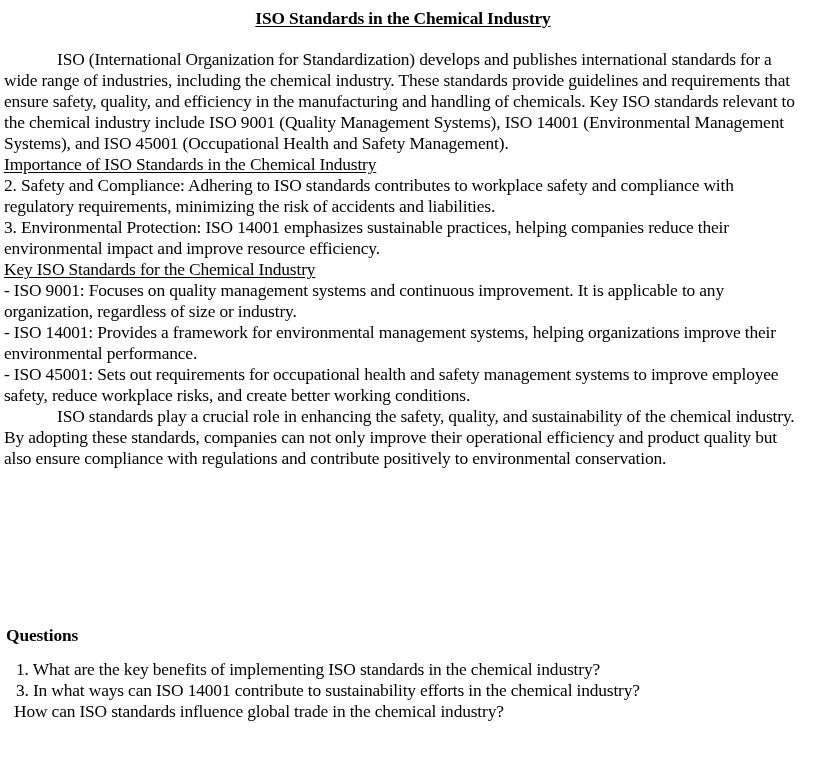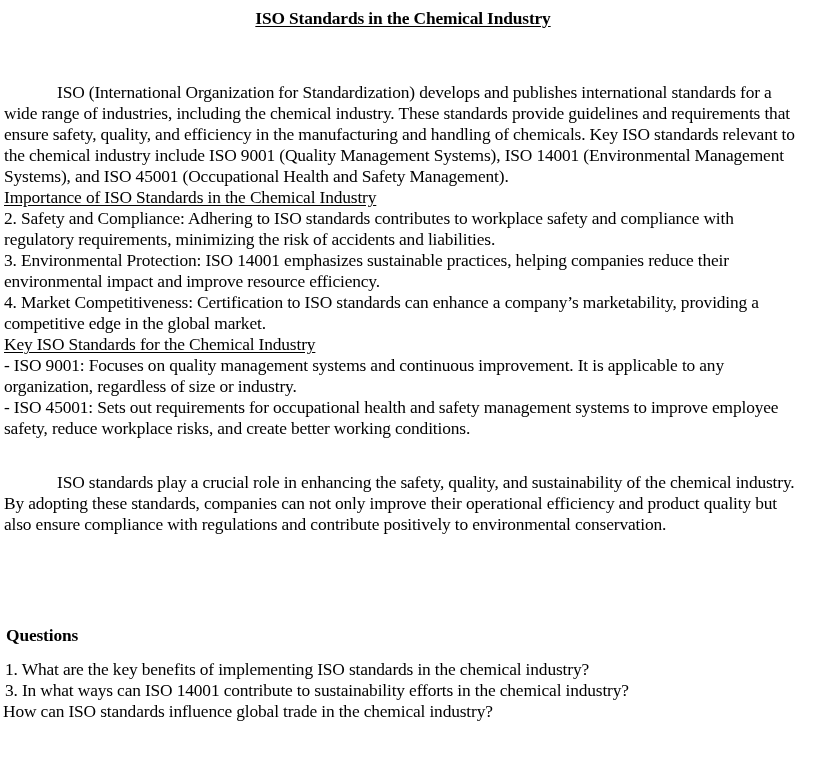--- a/index.html
+++ b/index.html
@@ -38,59 +38,58 @@
       position: absolute;
       top: 49px;
       left: 4px;
       width: 800px;
     }
     p {
       margin: 0;
     }
     .indent {
       text-indent: 53px;
-      margin-top: 33px;
     }
     .subhead {
       text-decoration: underline;
       text-underline-offset: 2px;
     }
     .questions-heading {
       position: absolute;
       top: 617px;
       left: 6px;
       font-weight: bold;
       margin-top: 8px;
     }
     .questions {
       position: absolute;
       top: 659px;
-      left: 5px;
+      left: 16px;
       width: 800px;
     }
     .questions .q-last {
       margin-left: -2px;
     }
   </style>
 </head>
 <body>
 
 <div class="page">
   <div class="title">ISO Standards in the Chemical Industry</div>
 
   <div class="body">
     <p class="indent">ISO (International Organization for Standardization) develops and publishes international standards for a wide range of industries, including the chemical industry. These standards provide guidelines and requirements that ensure safety, quality, and efficiency in the manufacturing and handling of chemicals. Key ISO standards relevant to the chemical industry include ISO 9001 (Quality Management Systems), ISO 14001 (Environmental Management Systems), and ISO 45001 (Occupational Health and Safety Management).</p>
 
     <p class="subhead">Importance of ISO Standards in the Chemical Industry</p>
     <p>2. Safety and Compliance: Adhering to ISO standards contributes to workplace safety and compliance with regulatory requirements, minimizing the risk of accidents and liabilities.</p>
     <p>3. Environmental Protection: ISO 14001 emphasizes sustainable practices, helping companies reduce their environmental impact and improve resource efficiency.</p>
-    <p>4. Market Competitiveness: Certification to ISO standards can enhance a company’s marketability, providing a competitive edge in the global market.</p>
 
     <p class="subhead">Key ISO Standards for the Chemical Industry</p>
     <p>- ISO 9001: Focuses on quality management systems and continuous improvement. It is applicable to any organization, regardless of size or industry.</p>
+    <p>- ISO 14001: Provides a framework for environmental management systems, helping organizations improve their environmental performance.</p>
     <p>- ISO 45001: Sets out requirements for occupational health and safety management systems to improve employee safety, reduce workplace risks, and create better working conditions.</p>
 
     <p class="indent">ISO standards play a crucial role in enhancing the safety, quality, and sustainability of the chemical industry. By adopting these standards, companies can not only improve their operational efficiency and product quality but also ensure compliance with regulations and contribute positively to environmental conservation.</p>
   </div>
 
   <div class="questions-heading">Questions</div>
 
   <div class="questions">
     <p>1. What are the key benefits of implementing ISO standards in the chemical industry?</p>
     <p>3. In what ways can ISO 14001 contribute to sustainability efforts in the chemical industry?</p>

